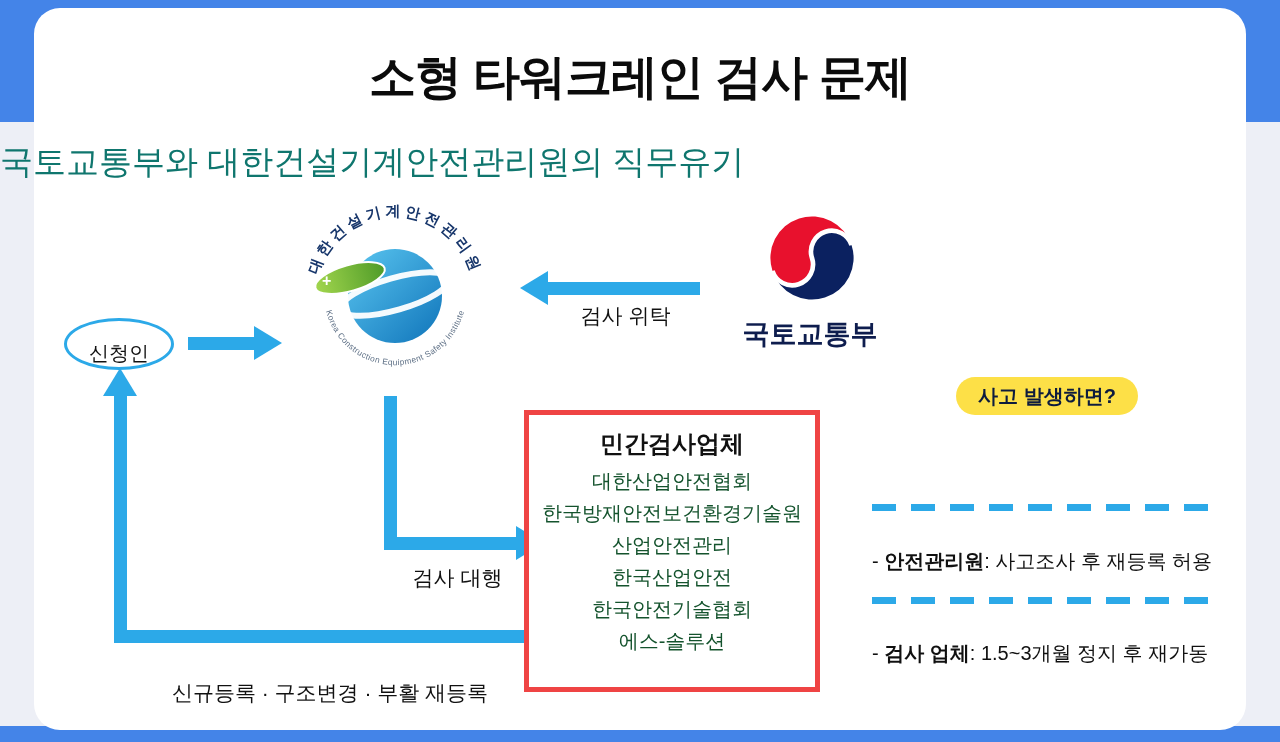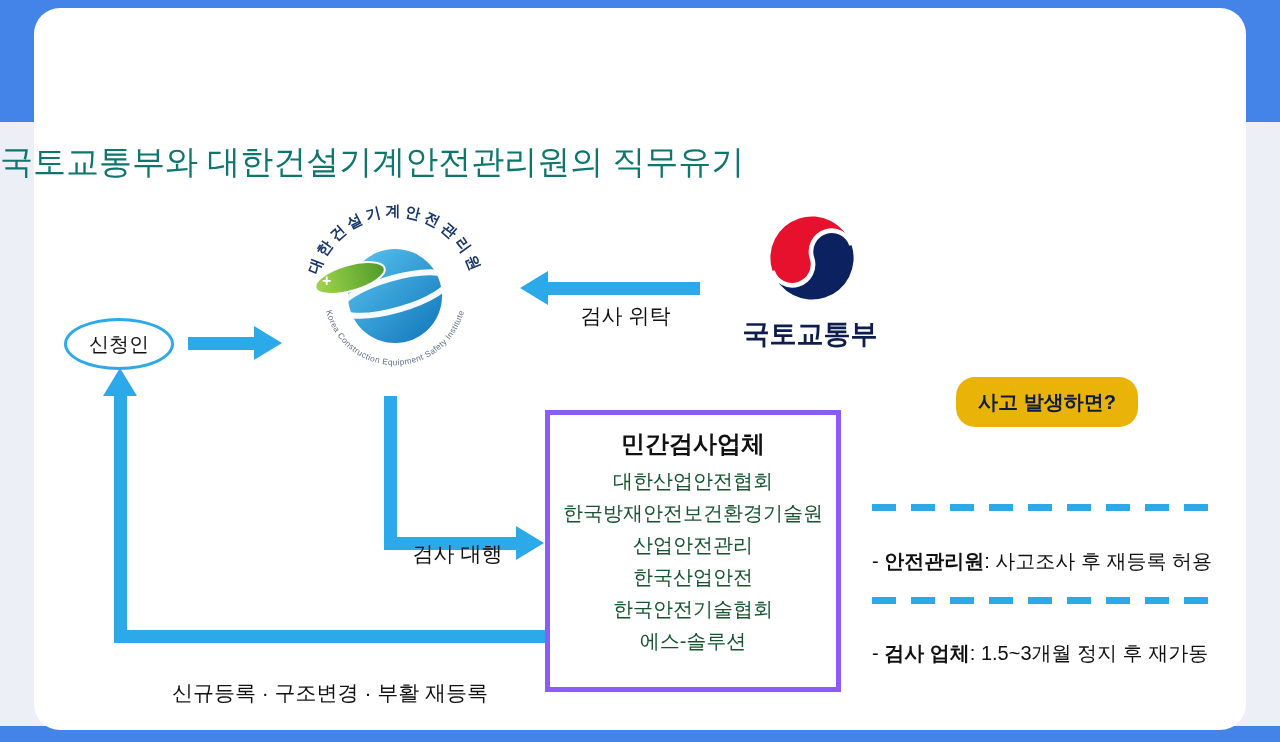--- a/index.html
+++ b/index.html
@@ -6,50 +6,51 @@
   .stage{position:relative;width:1280px;height:742px;background:#edeff6;
          font-family:"Liberation Sans","DejaVu Sans",sans-serif;overflow:hidden}
   .band{position:absolute;left:0;width:100%;background:#4484e8}
   .band-top{top:0;height:122px}
   .band-bottom{bottom:0;height:16px}
   .card{position:absolute;left:34px;top:8px;width:1212px;height:722px;background:#ffffff;border-radius:26px}
   .title{position:absolute;left:0;top:46px;width:100%;text-align:center;font-size:47px;font-weight:800;
          color:#0b0b0b;margin:0;letter-spacing:-1px}
   .subtitle{position:absolute;left:0;top:140px;width:100%;text-align:left;font-size:33px;color:#0f766e}
   .ellipse{position:absolute;left:64px;top:318px;width:110px;height:52px;border:3px solid #2CA9E8;border-radius:50%;
-           display:flex;align-items:center;justify-content:center;font-size:20px;color:#111;background:#fff;box-sizing:border-box}
+           display:flex;align-items:flex-end;justify-content:center;font-size:20px;color:#111;background:#fff;box-sizing:border-box}
   .shaft{position:absolute;background:#2CA9E8}
   .tri{position:absolute;width:0;height:0}
   .tri-right{border-top:17px solid transparent;border-bottom:17px solid transparent;border-left:28px solid #2CA9E8}
   .tri-left{border-top:17px solid transparent;border-bottom:17px solid transparent;border-right:28px solid #2CA9E8}
   .tri-up{border-left:17px solid transparent;border-right:17px solid transparent;border-bottom:28px solid #2CA9E8}
   .lbl{position:absolute;font-size:21px;color:#111;text-align:center;font-weight:500}
   .kcesi{position:absolute;left:295px;top:192px;width:200px;height:200px}
   .molit{position:absolute;left:760px;top:206px;width:104px;height:104px}
   .molit-label{position:absolute;left:732px;top:316px;width:156px;text-align:center;font-size:27px;font-weight:700;color:#0e1d4e}
-  .pbox{position:absolute;left:545px;top:410px;width:296px;height:282px;border:5px solid #8b5cf6;background:#fff;
+  .pbox{position:absolute;left:524px;top:410px;width:296px;height:282px;border:5px solid #ef4444;background:#fff;
         box-sizing:border-box;text-align:center;padding-top:13px}
   .pbox-title{font-size:24px;font-weight:700;color:#111;margin-bottom:5px}
   .pbox-item{font-size:20px;line-height:32px;color:#14532d;white-space:nowrap}
-  .pill{position:absolute;left:956px;top:377px;width:182px;height:50px;background:#eab308;border-radius:19px;
+  .pill{position:absolute;left:956px;top:377px;width:182px;height:38px;background:#fde047;border-radius:19px;
         display:flex;align-items:center;justify-content:center;font-size:20px;font-weight:700;color:#0d1b3e}
   .acc-item{position:absolute;left:872px;width:360px;font-size:20px;color:#101010;white-space:nowrap}
   .acc-item b{font-weight:700}
   .dash{position:absolute;left:872px;width:344px;height:7px;
         background:repeating-linear-gradient(90deg,#2CA9E8 0 24px,transparent 24px 39px)}
 </style>
 </head>
 <body>
 
 <div class="stage">
 
   <div class="band band-top"></div>
   <div class="band band-bottom"></div>
   <div class="card"></div>
 
+  <h1 class="title">소형 타워크레인 검사 문제</h1>
   <div class="subtitle">국토교통부와 대한건설기계안전관리원의 직무유기</div>
 
   <div class="ellipse">
     <span>신청인</span>
   </div>
 
   <div class="shaft" style="left:188px;top:337px;width:66px;height:13px"></div>
   <div class="tri tri-right" style="left:254px;top:326px"></div>
 
   <svg class="kcesi" viewBox="0 0 200 200">
@@ -86,21 +87,21 @@
   </svg>
   <div class="molit-label">국토교통부</div>
 
   <div class="shaft" style="left:548px;top:282px;width:152px;height:13px"></div>
   <div class="tri tri-left" style="left:520px;top:271px"></div>
   <div class="lbl" style="left:558px;top:302px;width:135px">검사 위탁</div>
 
   <div class="shaft" style="left:384px;top:396px;width:13px;height:152px"></div>
   <div class="shaft" style="left:384px;top:537px;width:134px;height:13px"></div>
   <div class="tri tri-right" style="left:516px;top:526px"></div>
-  <div class="lbl" style="left:400px;top:540px;width:115px">검사 대행</div>
+  <div class="lbl" style="left:400px;top:564px;width:115px">검사 대행</div>
 
   <div class="shaft" style="left:114px;top:630px;width:431px;height:13px"></div>
   <div class="shaft" style="left:114px;top:394px;width:13px;height:249px"></div>
   <div class="tri tri-up" style="left:103px;top:368px"></div>
   <div class="lbl" style="left:140px;top:679px;width:380px">신규등록 · 구조변경 · 부활 재등록</div>
 
   <div class="pbox">
     <div class="pbox-title">민간검사업체</div>
     <div class="pbox-item">대한산업안전협회</div>
     <div class="pbox-item">한국방재안전보건환경기술원</div>

